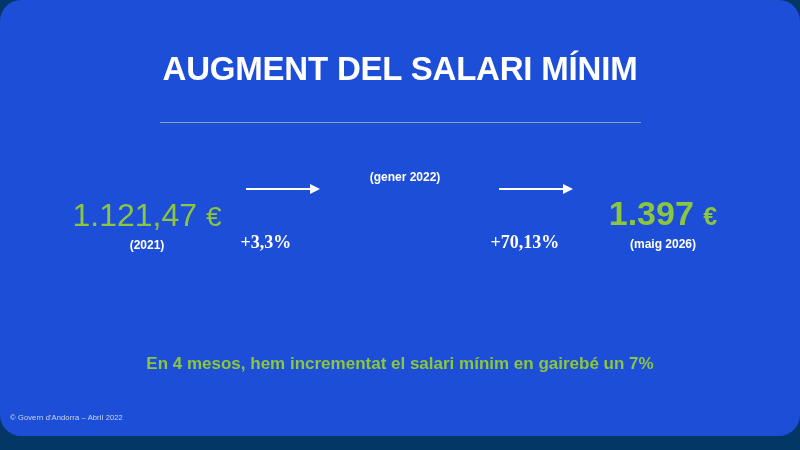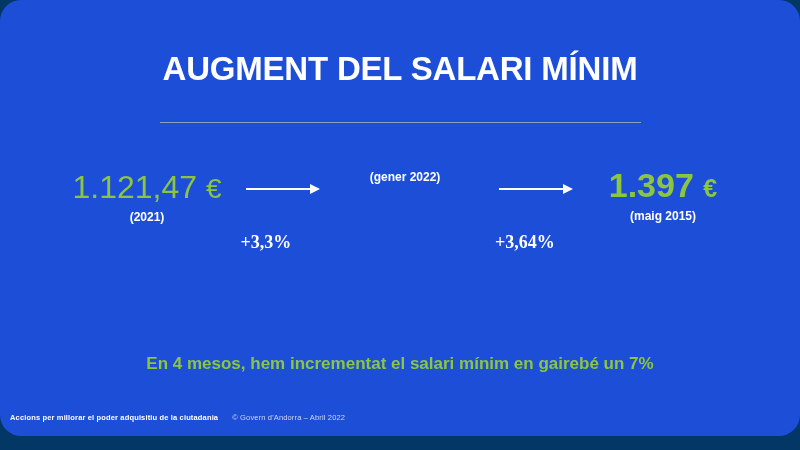--- a/index.html
+++ b/index.html
@@ -61,20 +61,21 @@
   .fig {
     position: absolute;
     text-align: center;
   }
   .fig .amount {
     color: #8cc63f;
     font-size: 32px;
     line-height: 38px;
     white-space: nowrap;
     font-weight: normal;
+    margin-top: 28px;
   }
   .fig .amount .cur {
     font-size: 28px;
   }
   .fig.big .amount {
     font-weight: bold;
     font-size: 34px;
   }
   .fig.big .amount .cur {
     font-size: 25px;
@@ -192,39 +193,38 @@
 
     <div class="fig fig-2">
       <div class="period">(gener 2022)</div>
     </div>
 
     <div class="fig fig-3 big">
       <div class="amount">
         <span>1.397</span>
         <span class="cur">€</span>
       </div>
-      <div class="period">(maig 2015)</div>
+      <div class="period">(maig 2026)</div>
     </div>
 
   </div>
 
   <div class="arrow arrow-1">
     <span class="shaft"></span>
     <span class="head"></span>
   </div>
 
   <div class="arrow arrow-2">
     <span class="shaft"></span>
     <span class="head"></span>
   </div>
 
   <div class="pct pct-1">+3,3%</div>
 
-  <div class="pct pct-2">+3,64%</div>
+  <div class="pct pct-2">+70,13%</div>
 
   <div class="statement">En 4 mesos, hem incrementat el salari mínim en gairebé un 7%</div>
 
   <div class="footer">
-    <span class="tagline">Accions per millorar el poder adquisitiu de la ciutadania</span>
     <span class="copyright">© Govern d'Andorra – Abril 2022</span>
   </div>
 
 </div>
 
 </body></html>

